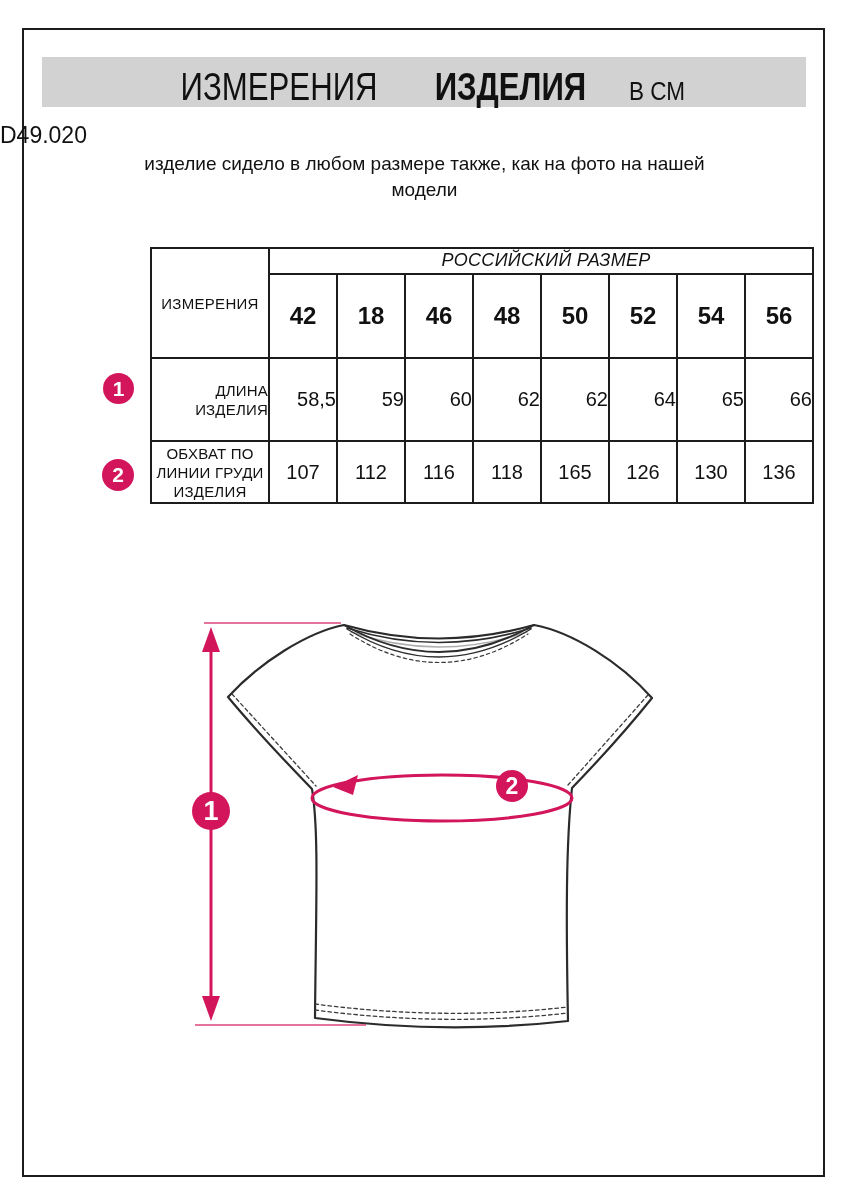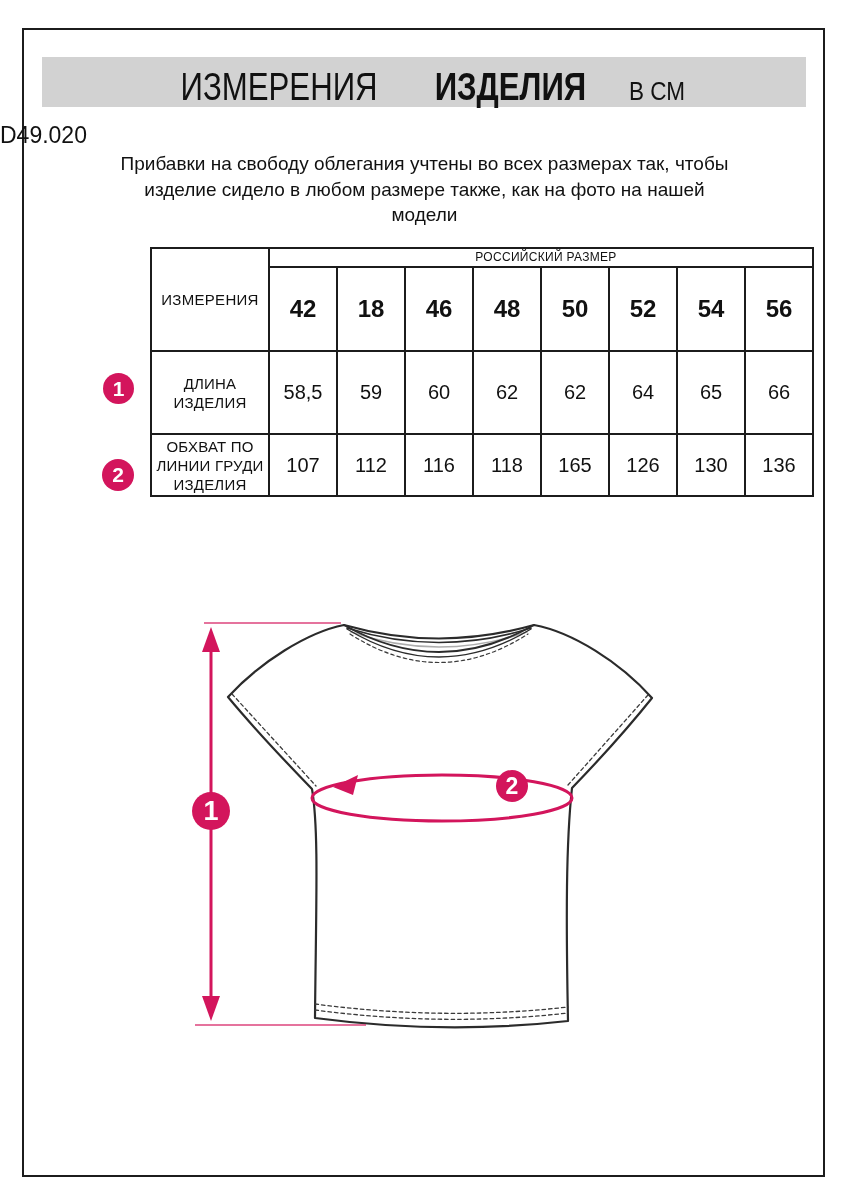--- a/index.html
+++ b/index.html
@@ -39,25 +39,25 @@
   }
   table.size-table {
     position:absolute; left:150px; top:247px;
     border-collapse:collapse; table-layout:fixed;
   }
   table.size-table td {
     border:2px solid #1c1c1c; text-align:center; vertical-align:middle;
     background:#fff;
   }
   td.corner { width:118px; font-size:15px; letter-spacing:0.3px; }
-  td.group-head { height:16px; font-size:12px; letter-spacing:0.3px; padding:1px 0 2px 10px; }
+  td.group-head { height:16px; font-size:18px; letter-spacing:0.3px; padding:1px 0 2px 10px;font-style:italic; }
   td.size-cell { width:68px; height:84px; font-size:24px; font-weight:700; }
   td.label-cell { font-size:15px; line-height:19px; letter-spacing:0.2px; }
   td.val-cell { font-size:20px; }
-  tr.r-len td { height:83px; }
+  tr.r-len td { height:83px;text-align:right; }
   tr.r-chest td { height:62px; }
   .badge {
     position:absolute; background:#d3155c; color:#fff; border-radius:50%;
     display:flex; align-items:center; justify-content:center; font-weight:700;
   }
   .badge-1 { left:103px; top:373px; width:31px; height:31px; font-size:21px; }
   .badge-2 { left:102px; top:459px; width:32px; height:32px; font-size:21px; }
   svg.drawing { position:absolute; left:150px; top:590px; }
   svg .sil { fill:#ffffff; stroke:#2b2b2b; stroke-width:2.2; stroke-linejoin:round; stroke-linecap:round; }
   svg .ln  { fill:none; stroke:#2b2b2b; stroke-linecap:round; }
@@ -74,21 +74,20 @@
 
 <div class="title-band">
   <span class="title-main">ИЗМЕРЕНИЯ</span>
   <span class="title-bold">ИЗДЕЛИЯ</span>
   <span class="title-unit">В СМ</span>
 </div>
 
 <div class="product-code">D49.020</div>
 
 <div class="note">
-  <div>Прибавки на свободу облегания учтены во всех размерах так, чтобы</div>
   <div>изделие сидело в любом размере также, как на фото на нашей</div>
   <div>модели</div>
 </div>
 
 <table class="size-table">
   <tbody>
       <tr>
     <td class="corner" rowspan="2">ИЗМЕРЕНИЯ</td>
     <td class="group-head" colspan="8">РОССИЙСКИЙ РАЗМЕР</td>
   </tr>

